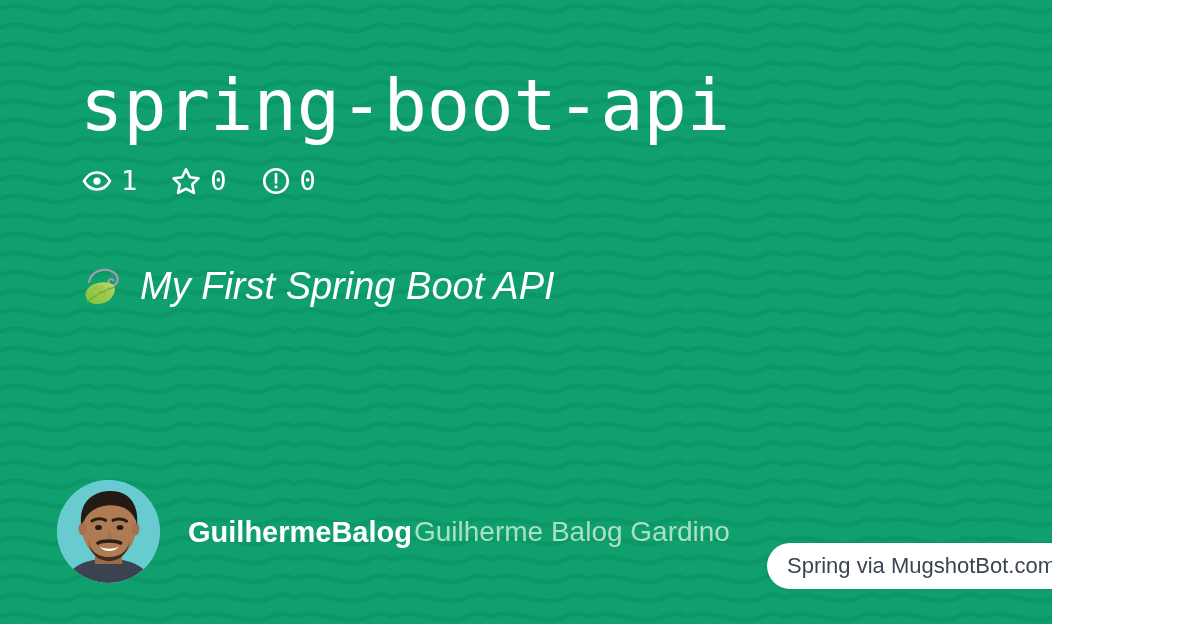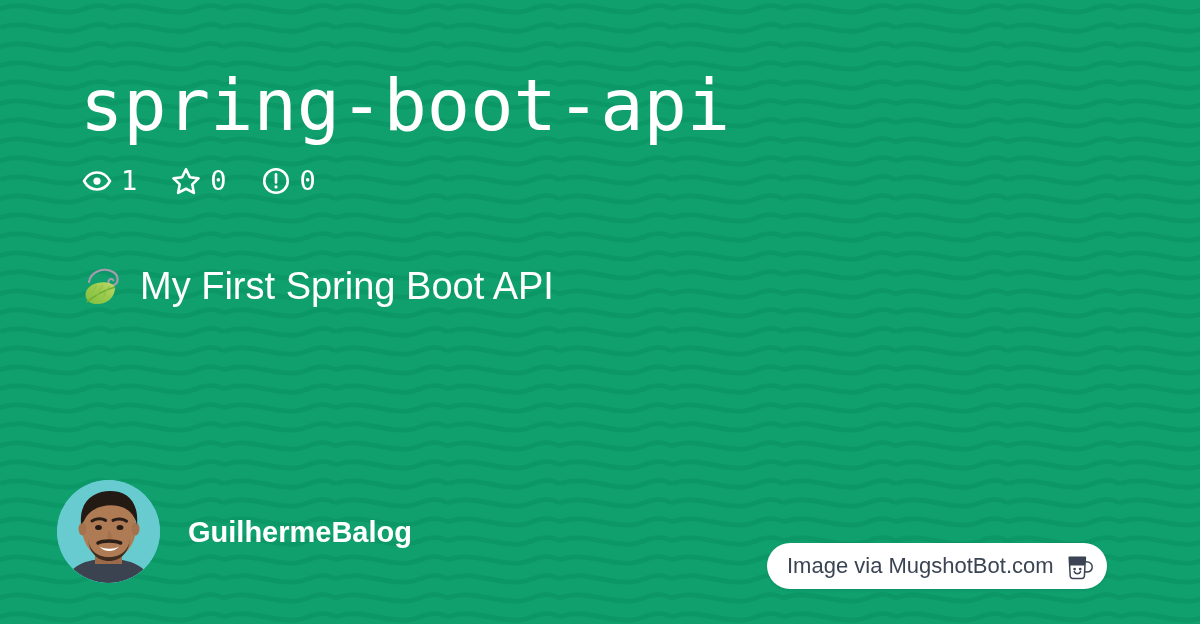--- a/index.html
+++ b/index.html
@@ -5,21 +5,21 @@
   * { margin:0; padding:0; box-sizing:border-box; }
 
   html, body {
     width:1200px; height:624px;
     overflow:hidden;
     font-family:"Liberation Sans", sans-serif;
   }
 
   #card {
     position:relative;
-    width:1200px; height:624px;
+    width:1052px; height:624px;
     background-color:#0FA06E;
     overflow:hidden;
   }
 
   
   #wave-pattern {
     position:absolute; inset:0;
     width:100%; height:100%;
     pointer-events:none;
   }
@@ -61,20 +61,21 @@
   }
 
   
   #description-row {
     position:absolute;
     left:82px; top:262px;
     display:flex;
     align-items:center;
     gap:14px;
     max-width:1030px;
+    font-style:italic;
   }
   #leaf-icon {
     display:block;
     width:44px; height:44px;
     flex:0 0 44px;
   }
   #description-text {
     font-size:38px;
     line-height:48px;
     color:#FFFFFF;
@@ -246,25 +247,26 @@
 
           <path d="M42.5 66.5 C 47.5 72.5, 57 72.5, 62 66.5 C 57 69.4, 47.5 69.4, 42.5 66.5 Z" fill="#FFFFFF"></path>
 
           <path d="M31 56 C 31 72, 40 81, 52 81 C 64 81, 73 72, 73 56
                    C 73 70, 64 77, 52 77 C 40 77, 31 70, 31 56 Z" fill="#2A1D15" opacity="0.82"></path>
         </g>
       </svg>
     </div>
     <div id="author-meta">
       <span id="author-handle">GuilhermeBalog</span>
+      <span id="author-fullname">Guilherme Balog Gardino</span>
     </div>
   </div>
 
   <div id="watermark-badge">
-    <span id="watermark-text">Image via MugshotBot.com</span>
+    <span id="watermark-text">Spring via MugshotBot.com</span>
     <svg id="mug-icon" viewBox="0 0 30 30" aria-hidden="true">
 
       <path d="M4.2 6.2 L20.4 6.2 L19.4 25.0 C 19.3 26.4, 18.2 27.4, 16.8 27.4
                L7.8 27.4 C 6.4 27.4, 5.3 26.4, 5.2 25.0 Z" fill="#FFFFFF" stroke="#3A4453" stroke-width="1.5" stroke-linejoin="round"></path>
 
       <path d="M4.3 6.2 L20.3 6.2 L19.85 14.6 L4.75 14.6 Z" fill="#3A4453"></path>
 
       <path d="M20.2 10.8 C 25.6 10.4, 27.6 13.6, 27.2 16.6 C 26.8 19.6, 24.2 21.4, 19.7 20.8" fill="none" stroke="#3A4453" stroke-width="1.5" stroke-linecap="round"></path>
 
       <circle cx="9.6" cy="18.1" r="1.35" fill="#3A4453"></circle>

